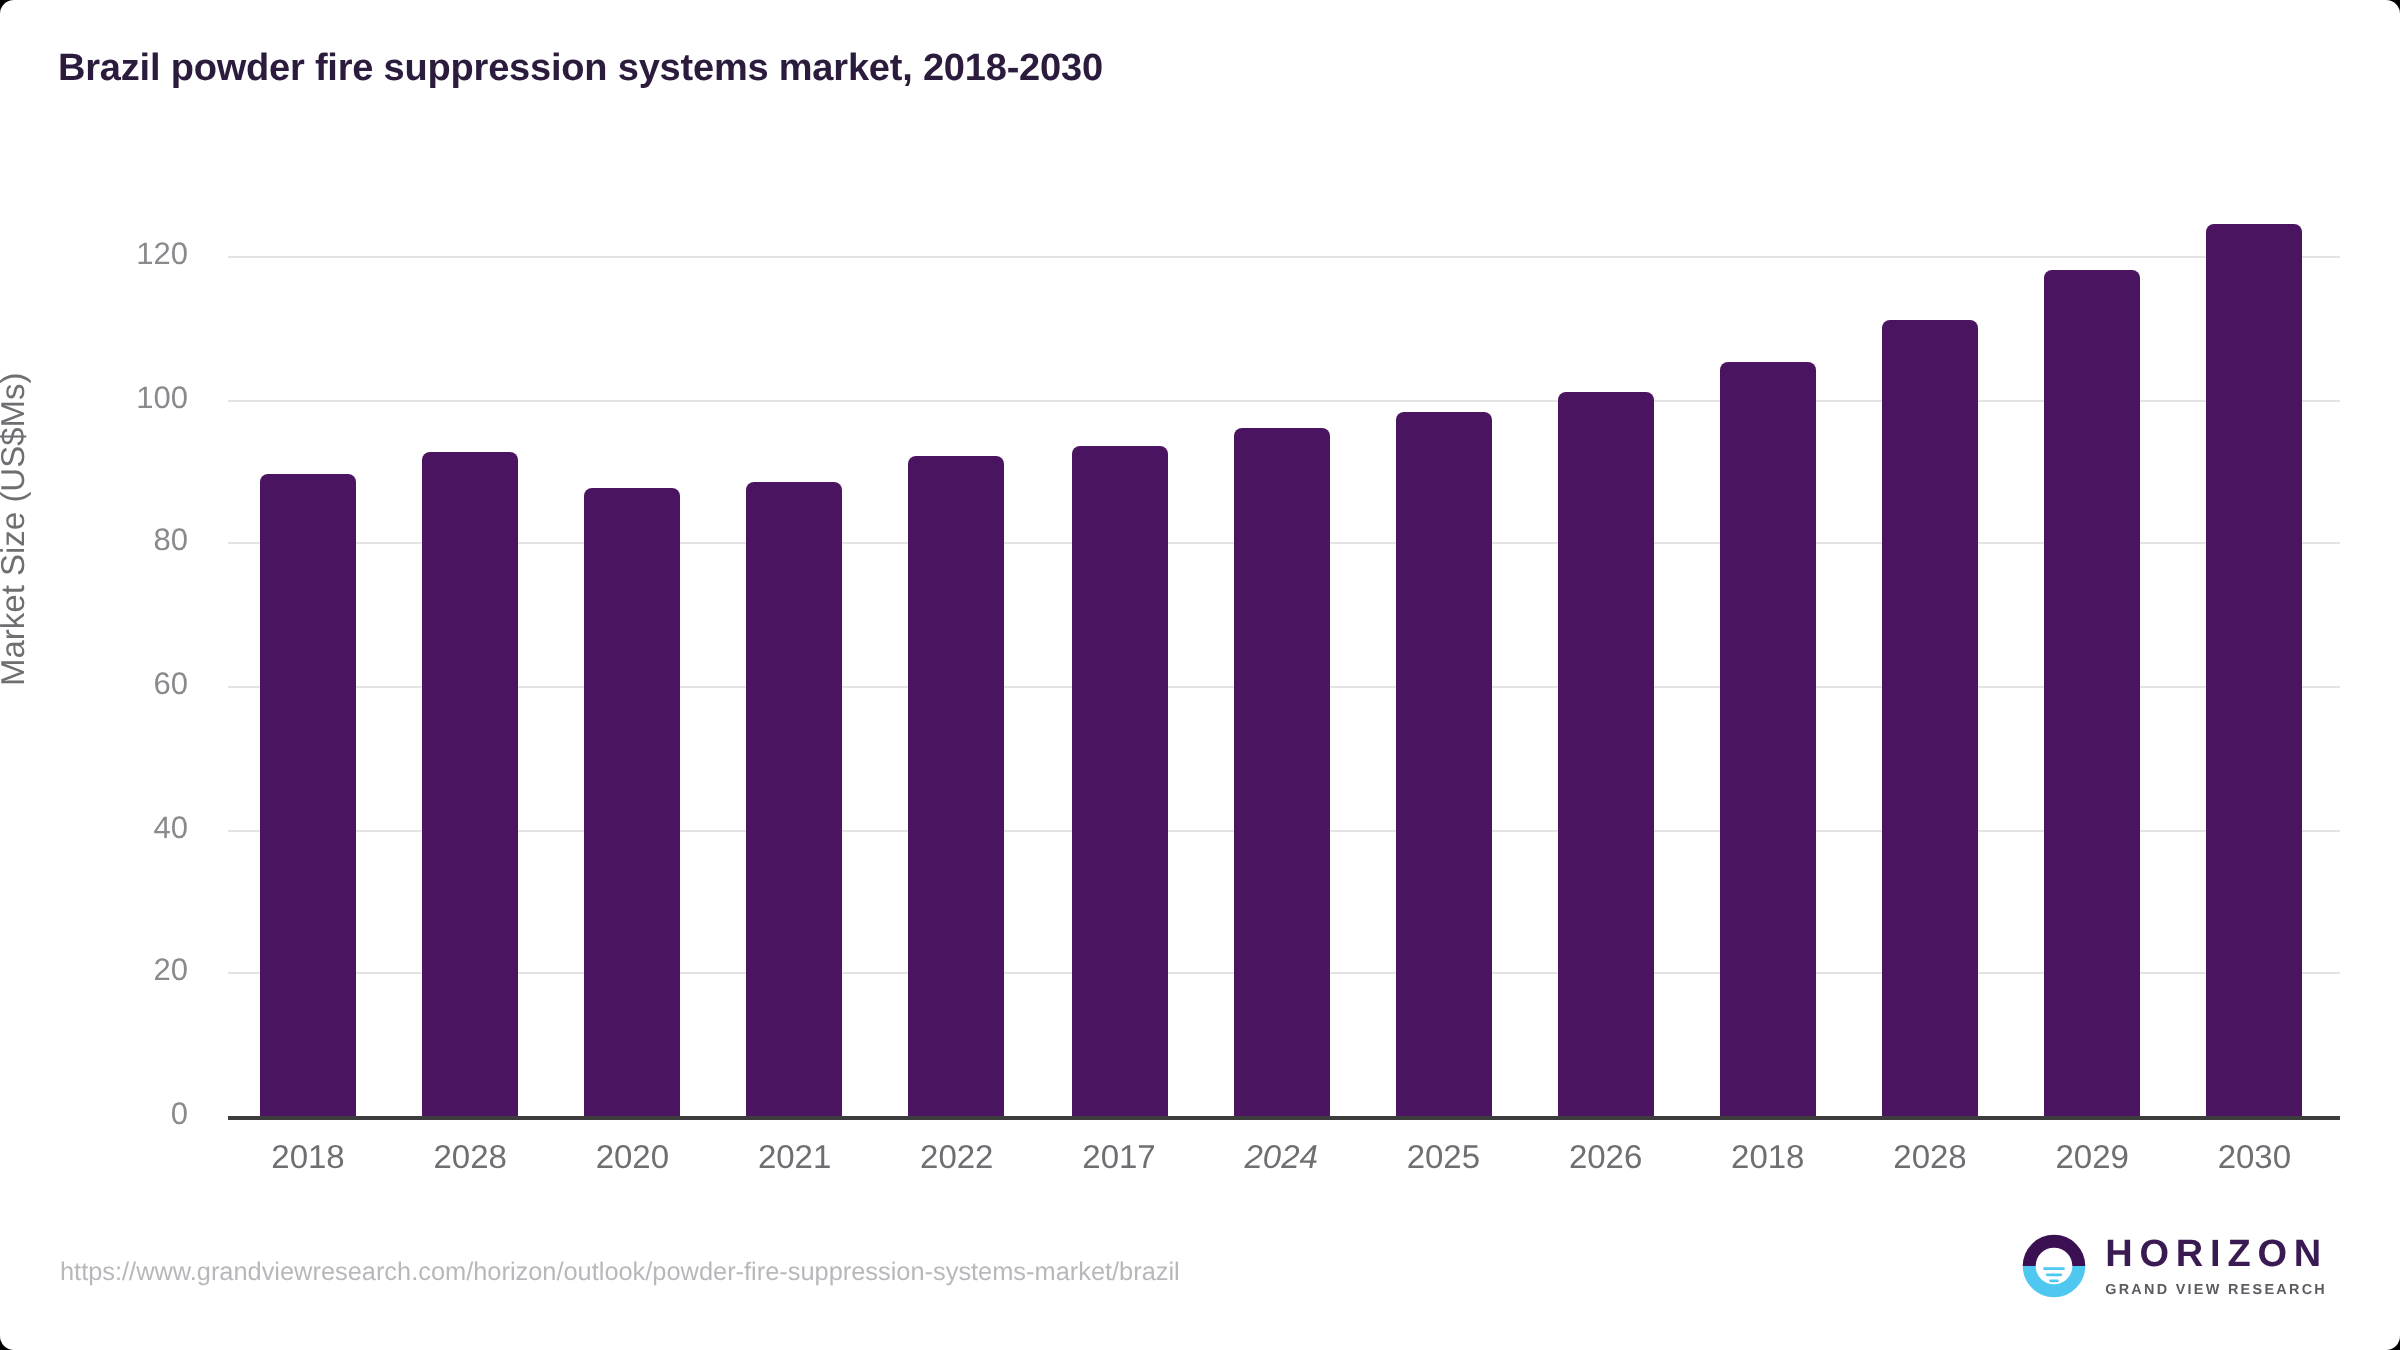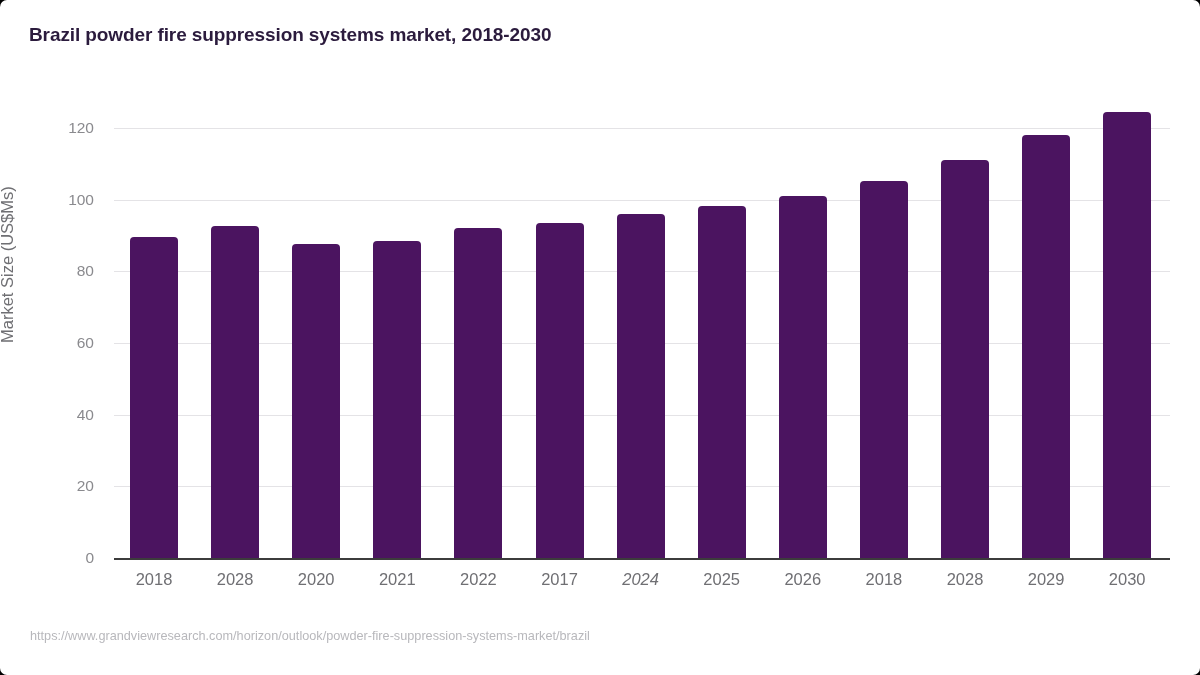--- a/index.html
+++ b/index.html
@@ -230,14 +230,36 @@
       <div class="xlabel" style="left: 572.7px;">2025</div>
       <div class="xlabel" style="left: 653.8px;">2026</div>
       <div class="xlabel" style="left: 734.9px;">2018</div>
       <div class="xlabel" style="left: 816px;">2028</div>
       <div class="xlabel" style="left: 897.1px;">2029</div>
       <div class="xlabel" style="left: 978.2px;">2030</div>
     </div>
 
   <div id="source-url">https://www.grandviewresearch.com/horizon/outlook/powder-fire-suppression-systems-market/brazil</div>
 
+  <div id="logo">
+    <svg id="logo-mark" viewBox="0 0 100 100">
+      <defs>
+        <clipPath id="circClip">
+            <circle cx="50" cy="50" r="46"></circle>
+          </clipPath>
+      </defs>
+      <g clip-path="url(#circClip)">
+        <rect x="0" y="0" width="100" height="50" fill="#3b1052"></rect>
+        <rect x="0" y="50" width="100" height="50" fill="#4ec8f0"></rect>
+        <circle cx="50" cy="50" r="27" fill="#ffffff"></circle>
+        <rect x="0" y="50" width="100" height="50" fill="#4ec8f0" opacity="0"></rect>
+        <rect x="34" y="52" width="32" height="4" rx="2" fill="#4ec8f0"></rect>
+        <rect x="38" y="61" width="24" height="4" rx="2" fill="#4ec8f0"></rect>
+        <rect x="43" y="70" width="14" height="4" rx="2" fill="#4ec8f0"></rect>
+      </g>
+    </svg>
+    <div id="logo-text">
+      <div id="logo-title">HORIZON</div>
+      <div id="logo-sub">GRAND VIEW RESEARCH</div>
+    </div>
+  </div>
 
 </div>
 
 </body></html>

